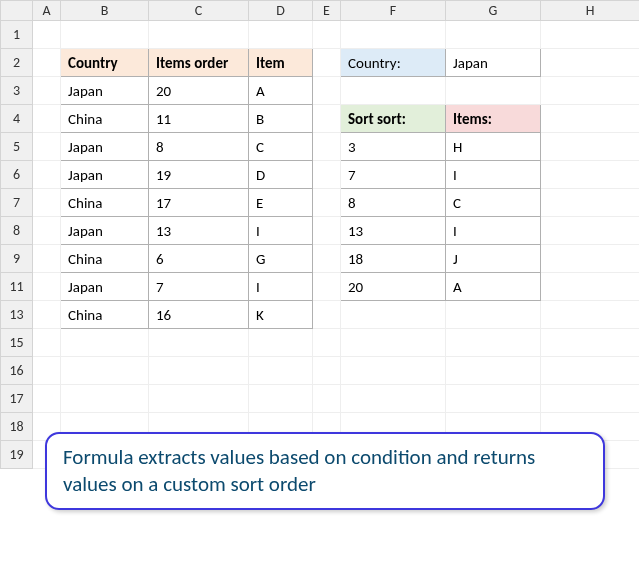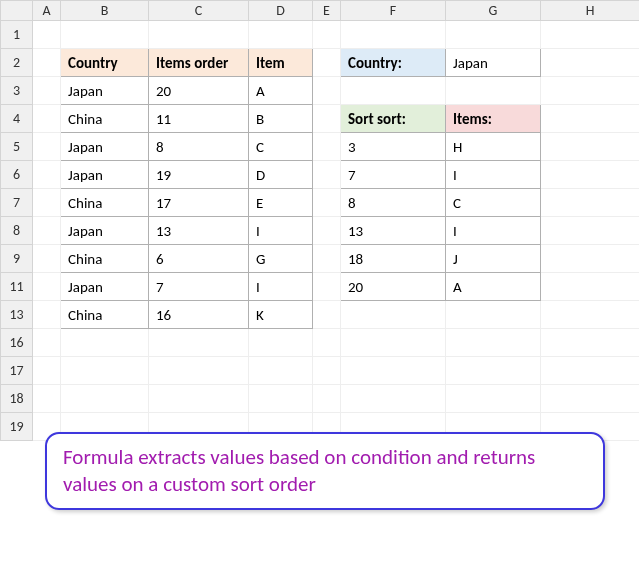--- a/index.html
+++ b/index.html
@@ -44,21 +44,21 @@
     font-weight: normal;
     text-align: center;
   }
   .hdr-orange {
     background: #FCE9DA !important;
     font-weight: bold !important;
     border: 1px solid #B0B0B0 !important;
   }
   .hdr-blue {
     background: #DDEBF7 !important;
-    font-weight: bold;
+    font-weight: normal;
     border: 1px solid #B0B0B0 !important;
   }
   .hdr-green {
     background: #E2EFDA !important;
     font-weight: bold !important;
     border: 1px solid #B0B0B0 !important;
   }
   .hdr-red {
     background: #F8DADA !important;
     font-weight: bold !important;
@@ -72,21 +72,21 @@
   }
   .callout {
     position: absolute;
     left: 45px;
     top: 432px;
     width: 560px;
     height: 78px;
     border: 2.5px solid #3E37DD;
     border-radius: 14px;
     background: #fff;
-    color: #a21caf;
+    color: #0c4a6e;
     font-size: 21px;
     padding: 10px 16px;
     line-height: 1.3;
     box-shadow: 2px 2px 4px rgba(0,0,0,0.2);
   }
 </style>
 </head>
 <body>
 
 <div class="sheet">
@@ -245,20 +245,31 @@
     <td class="bcell">16</td>
     <td class="bcell">K</td>
     <td></td>
           <td></td>
           <td></td>
           <td></td>
         </tr>
 
 
   <tr>
+          <th class="rowhead">15</th>
+          <td></td>
+          <td></td>
+          <td></td>
+          <td></td>
+          <td></td>
+          <td></td>
+          <td></td>
+          <td></td>
+        </tr>
+  <tr>
           <th class="rowhead">16</th>
           <td></td>
           <td></td>
           <td></td>
           <td></td>
           <td></td>
           <td></td>
           <td></td>
           <td></td>
         </tr>

